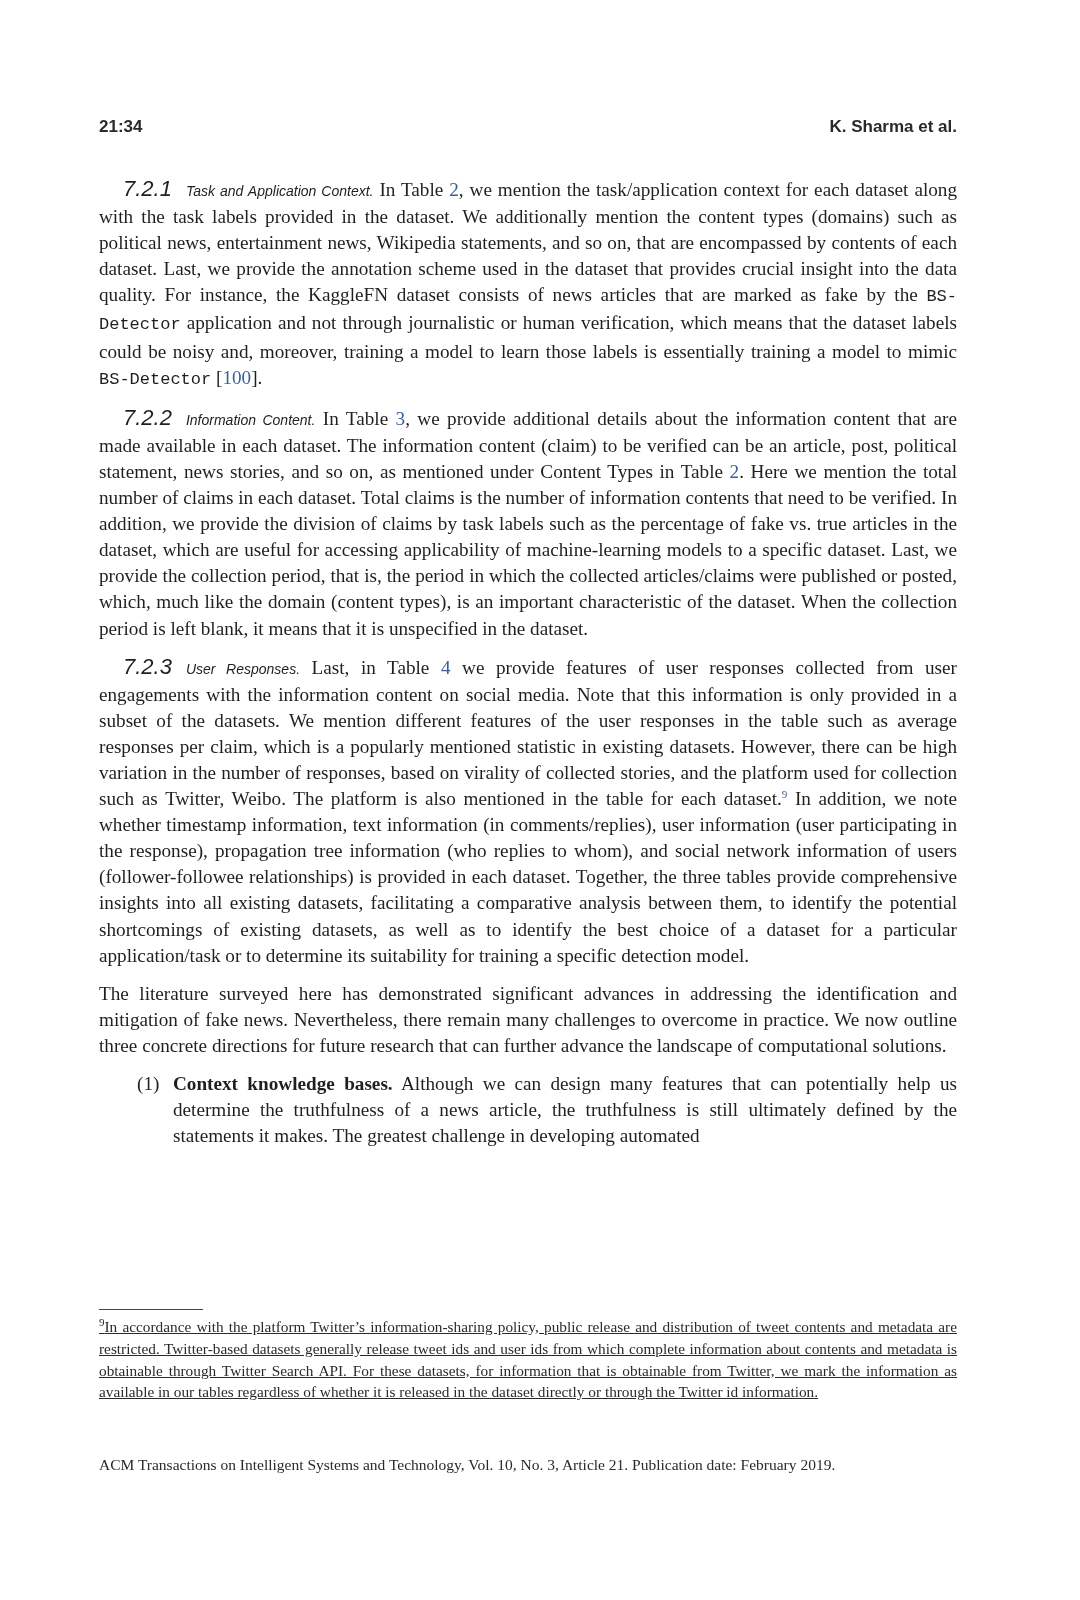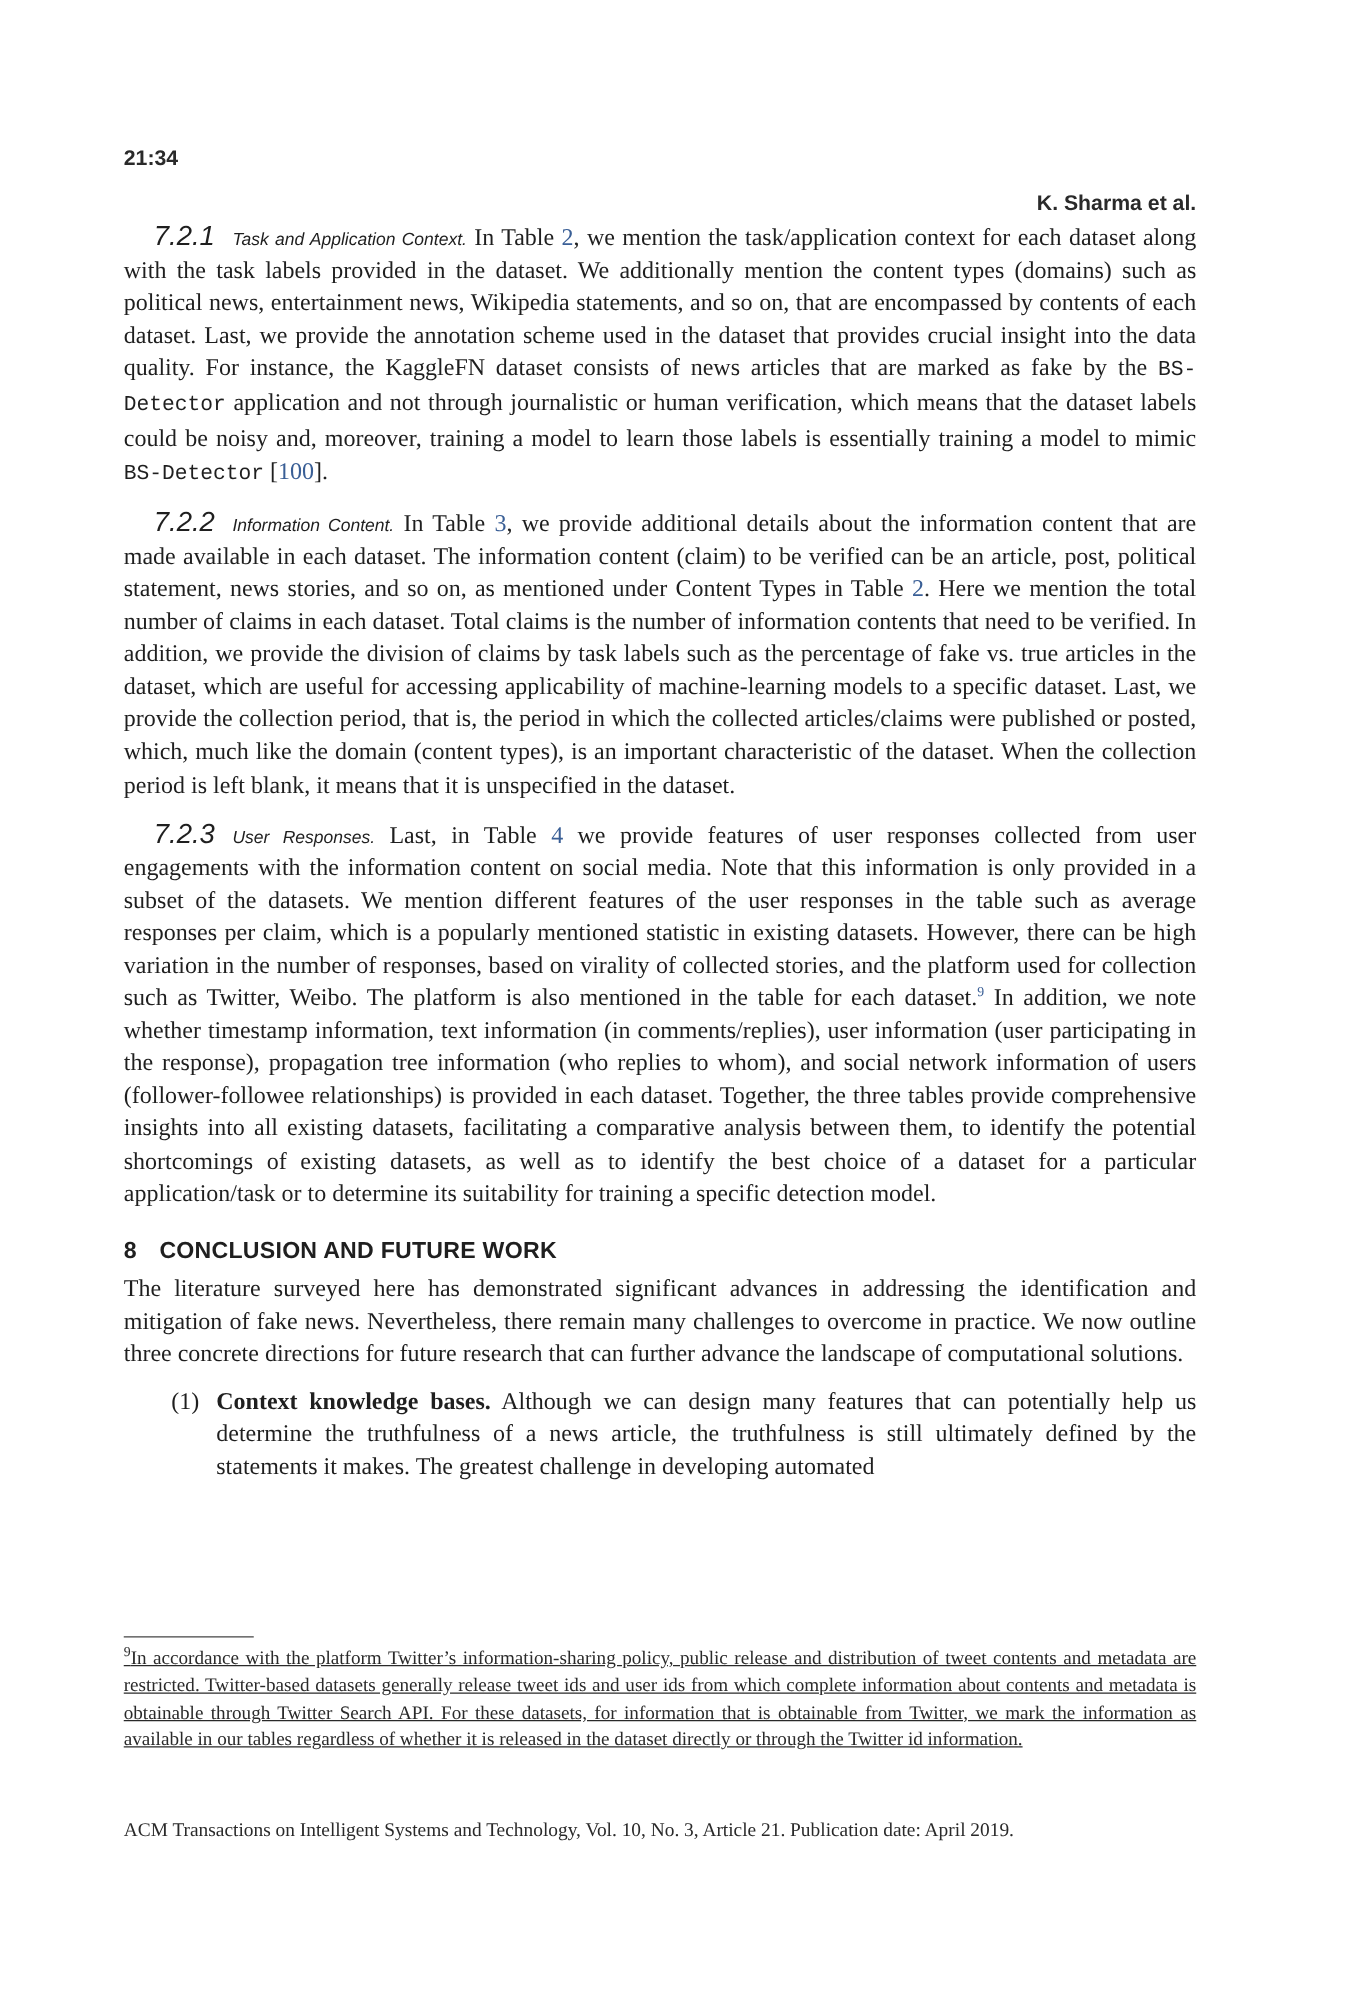--- a/index.html
+++ b/index.html
@@ -2,21 +2,21 @@
 <html><head>
 <meta charset="utf-8">
 <style>
   html, body { margin: 0; padding: 0; background: #ffffff; }
   body { width: 1080px; height: 1600px; position: relative; overflow: hidden;
          font-family: "Liberation Serif", "DejaVu Serif", serif; color: #1f1f1f; }
   .page { position: absolute; left: 99px; top: 0; width: 858px; }
   .running-head { position: absolute; top: 117px; left: 0; width: 858px; height: 26px;
                   font-family: "Liberation Sans", "DejaVu Sans", sans-serif; font-size: 17px; color: #2a2a2a; font-weight: bold; }
   .running-head .left { position: absolute; left: 0; top: 0; }
-  .running-head .right { position: absolute; right: 0; top: 0; margin-top: 36px; }
+  .running-head .right { position: absolute; right: 0; top: 0; }
   .body-text { position: absolute; top: 176px; left: 0; width: 858px;
                font-size: 19.2px; line-height: 26.1px; text-align: justify; }
   p { margin: 0 0 12px 0; }
   .indent { text-indent: 24px; }
   .sec-num { font-style: italic; font-family: "Liberation Sans", "DejaVu Sans", sans-serif; font-size: 22px; }
   .sec-title { font-style: italic; font-family: "Liberation Sans", "DejaVu Sans", sans-serif; font-size: 14px; margin-left: 14px; }
   .link { color: #3a5f96; }
   .mono { font-family: "Liberation Mono", "DejaVu Sans Mono", monospace; font-size: 17px; }
   sup { font-size: 11px; line-height: 0; }
   h2 { margin: 18px 0 6px 0; font-family: "Liberation Sans", "DejaVu Sans", sans-serif;
@@ -41,26 +41,25 @@
   </div>
 
   <div class="body-text">
 
     <p class="indent"><span class="sec-num">7.2.1</span><span class="sec-title">Task and Application Context.</span><span> In Table </span><span class="link">2</span><span>, we mention the task/application context for each dataset along with the task labels provided in the dataset. We additionally mention the content types (domains) such as political news, entertainment news, Wikipedia statements, and so on, that are encompassed by contents of each dataset. Last, we provide the annotation scheme used in the dataset that provides crucial insight into the data quality. For instance, the KaggleFN dataset consists of news articles that are marked as fake by the </span><span class="mono">BS-Detector</span><span> application and not through journalistic or human verification, which means that the dataset labels could be noisy and, moreover, training a model to learn those labels is essentially training a model to mimic </span><span class="mono">BS-Detector</span><span> [</span><span class="link">100</span><span>].</span></p>
 
     <p class="indent"><span class="sec-num">7.2.2</span><span class="sec-title">Information Content.</span><span> In Table </span><span class="link">3</span><span>, we provide additional details about the information content that are made available in each dataset. The information content (claim) to be verified can be an article, post, political statement, news stories, and so on, as mentioned under Content Types in Table </span><span class="link">2</span><span>. Here we mention the total number of claims in each dataset. Total claims is the number of information contents that need to be verified. In addition, we provide the division of claims by task labels such as the percentage of fake vs. true articles in the dataset, which are useful for accessing applicability of machine-learning models to a specific dataset. Last, we provide the collection period, that is, the period in which the collected articles/claims were published or posted, which, much like the domain (content types), is an important characteristic of the dataset. When the collection period is left blank, it means that it is unspecified in the dataset.</span></p>
 
     <p class="indent"><span class="sec-num">7.2.3</span><span class="sec-title">User Responses.</span><span> Last, in Table </span><span class="link">4</span><span> we provide features of user responses collected from user engagements with the information content on social media. Note that this information is only provided in a subset of the datasets. We mention different features of the user responses in the table such as average responses per claim, which is a popularly mentioned statistic in existing datasets. However, there can be high variation in the number of responses, based on virality of collected stories, and the platform used for collection such as Twitter, Weibo. The platform is also mentioned in the table for each dataset.</span><sup class="link">9</sup><span> In addition, we note whether timestamp information, text information (in comments/replies), user information (user participating in the response), propagation tree information (who replies to whom), and social network information of users (follower-followee relationships) is provided in each dataset. Together, the three tables provide comprehensive insights into all existing datasets, facilitating a comparative analysis between them, to identify the potential shortcomings of existing datasets, as well as to identify the best choice of a dataset for a particular application/task or to determine its suitability for training a specific detection model.</span></p>
 
-    <h2><span class="num">8</span><span>CONCLUSION AND FUTURE WORK</span></h2>
 
     <p>The literature surveyed here has demonstrated significant advances in addressing the identification and mitigation of fake news. Nevertheless, there remain many challenges to overcome in practice. We now outline three concrete directions for future research that can further advance the landscape of computational solutions.</p>
 
     <div class="list-item">
       <span class="marker">(1)</span><b>Context knowledge bases.</b><span> Although we can design many features that can potentially help us determine the truthfulness of a news article, the truthfulness is still ultimately defined by the statements it makes. The greatest challenge in developing automated</span>
     </div>
   </div>
 
   <div class="fn-rule"></div>
   <div class="footnote"><sup>9</sup><span>In accordance with the platform Twitter’s information-sharing policy, public release and distribution of tweet contents and metadata are restricted. Twitter-based datasets generally release tweet ids and user ids from which complete information about contents and metadata is obtainable through Twitter Search API. For these datasets, for information that is obtainable from Twitter, we mark the information as available in our tables regardless of whether it is released in the dataset directly or through the Twitter id information.</span></div>
 
-  <div class="footer">ACM Transactions on Intelligent Systems and Technology, Vol. 10, No. 3, Article 21. Publication date: April 2019.</div>
+  <div class="footer">ACM Transactions on Intelligent Systems and Technology, Vol. 10, No. 3, Article 21. Publication date: February 2019.</div>
 </div>
 
 </body></html>

